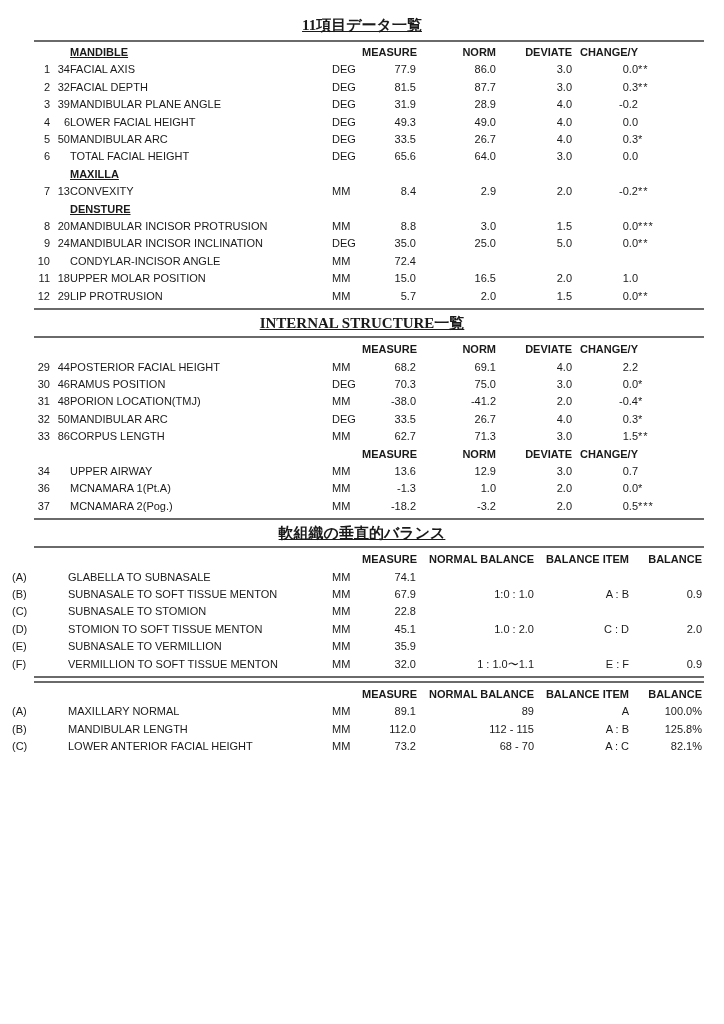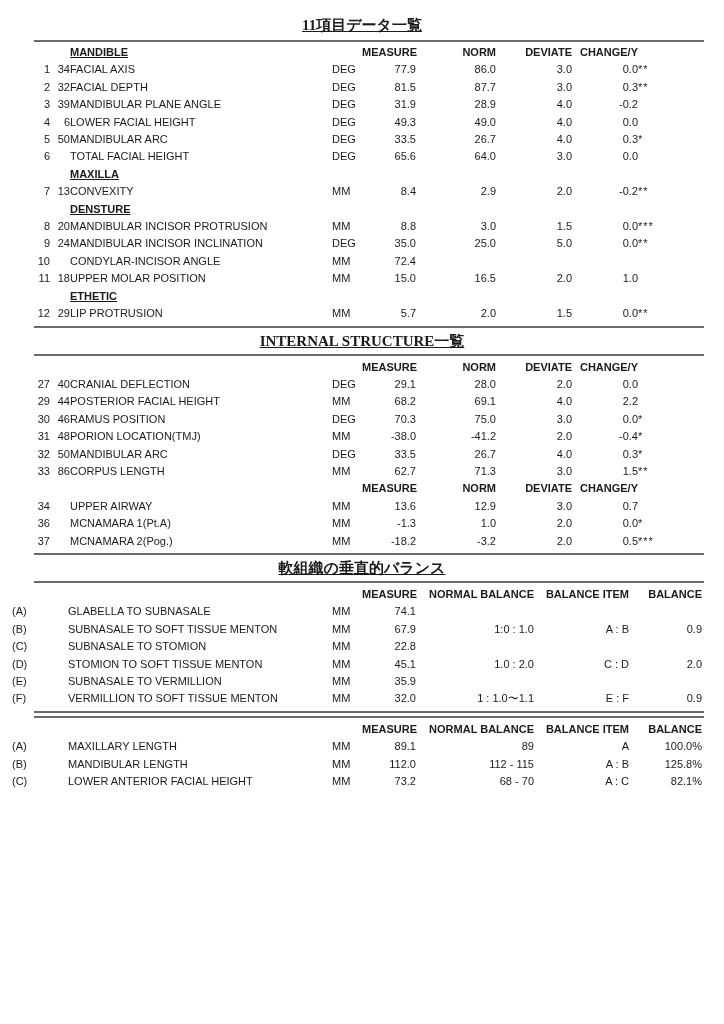--- a/index.html
+++ b/index.html
@@ -229,31 +229,20 @@
             <td class="c-code r">18</td>
             <td class="c-name l">UPPER MOLAR POSITION</td>
             <td class="c-unit l">MM</td>
             <td class="r">15.0</td>
             <td class="r">16.5</td>
             <td class="r">2.0</td>
             <td class="r">1.0</td>
             <td class="c-flag l"></td>
           </tr>
           <tr>
-            <td class="c-num r"></td>
-            <td class="c-code r"></td>
-            <td class="c-name l"><span class="grp">ETHETIC</span></td>
-            <td class="c-unit l"></td>
-            <td class="r"></td>
-            <td class="r"></td>
-            <td class="r"></td>
-            <td class="r"></td>
-            <td class="c-flag l"></td>
-          </tr>
-          <tr>
             <td class="c-num r">12</td>
             <td class="c-code r">29</td>
             <td class="c-name l">LIP PROTRUSION</td>
             <td class="c-unit l">MM</td>
             <td class="r">5.7</td>
             <td class="r">2.0</td>
             <td class="r">1.5</td>
             <td class="r">0.0</td>
             <td class="c-flag l">**</td>
           </tr>
@@ -284,31 +273,20 @@
             <td class="c-code r"></td>
             <td class="c-name l"></td>
             <td class="c-unit l"></td>
             <td class="r hdr">MEASURE</td>
             <td class="r hdr">NORM</td>
             <td class="r hdr">DEVIATE</td>
             <td class="r hdr">CHANGE/Y</td>
             <td class="c-flag l"></td>
           </tr>
           <tr>
-            <td class="c-num r">27</td>
-            <td class="c-code r">40</td>
-            <td class="c-name l">CRANIAL DEFLECTION</td>
-            <td class="c-unit l">DEG</td>
-            <td class="r">29.1</td>
-            <td class="r">28.0</td>
-            <td class="r">2.0</td>
-            <td class="r">0.0</td>
-            <td class="c-flag l"></td>
-          </tr>
-          <tr>
             <td class="c-num r">29</td>
             <td class="c-code r">44</td>
             <td class="c-name l">POSTERIOR FACIAL HEIGHT</td>
             <td class="c-unit l">MM</td>
             <td class="r">68.2</td>
             <td class="r">69.1</td>
             <td class="r">4.0</td>
             <td class="r">2.2</td>
             <td class="c-flag l"></td>
           </tr>
@@ -516,21 +494,21 @@
             <td class="c-aname l"></td>
             <td class="c-unit l"></td>
             <td class="r hdr">MEASURE</td>
             <td class="r hdr">NORMAL BALANCE</td>
             <td class="r hdr">BALANCE ITEM</td>
             <td class="r hdr">BALANCE</td>
             <td class="l"></td>
           </tr>
           <tr>
             <td class="c-anum l">(A)</td>
-            <td class="c-aname l">MAXILLARY LENGTH</td>
+            <td class="c-aname l">MAXILLARY NORMAL</td>
             <td class="c-unit l">MM</td>
             <td class="r">89.1</td>
             <td class="r">89</td>
             <td class="r">A</td>
             <td class="r">100.0%</td>
             <td class="l"></td>
           </tr>
           <tr>
             <td class="c-anum l">(B)</td>
             <td class="c-aname l">MANDIBULAR LENGTH</td>

